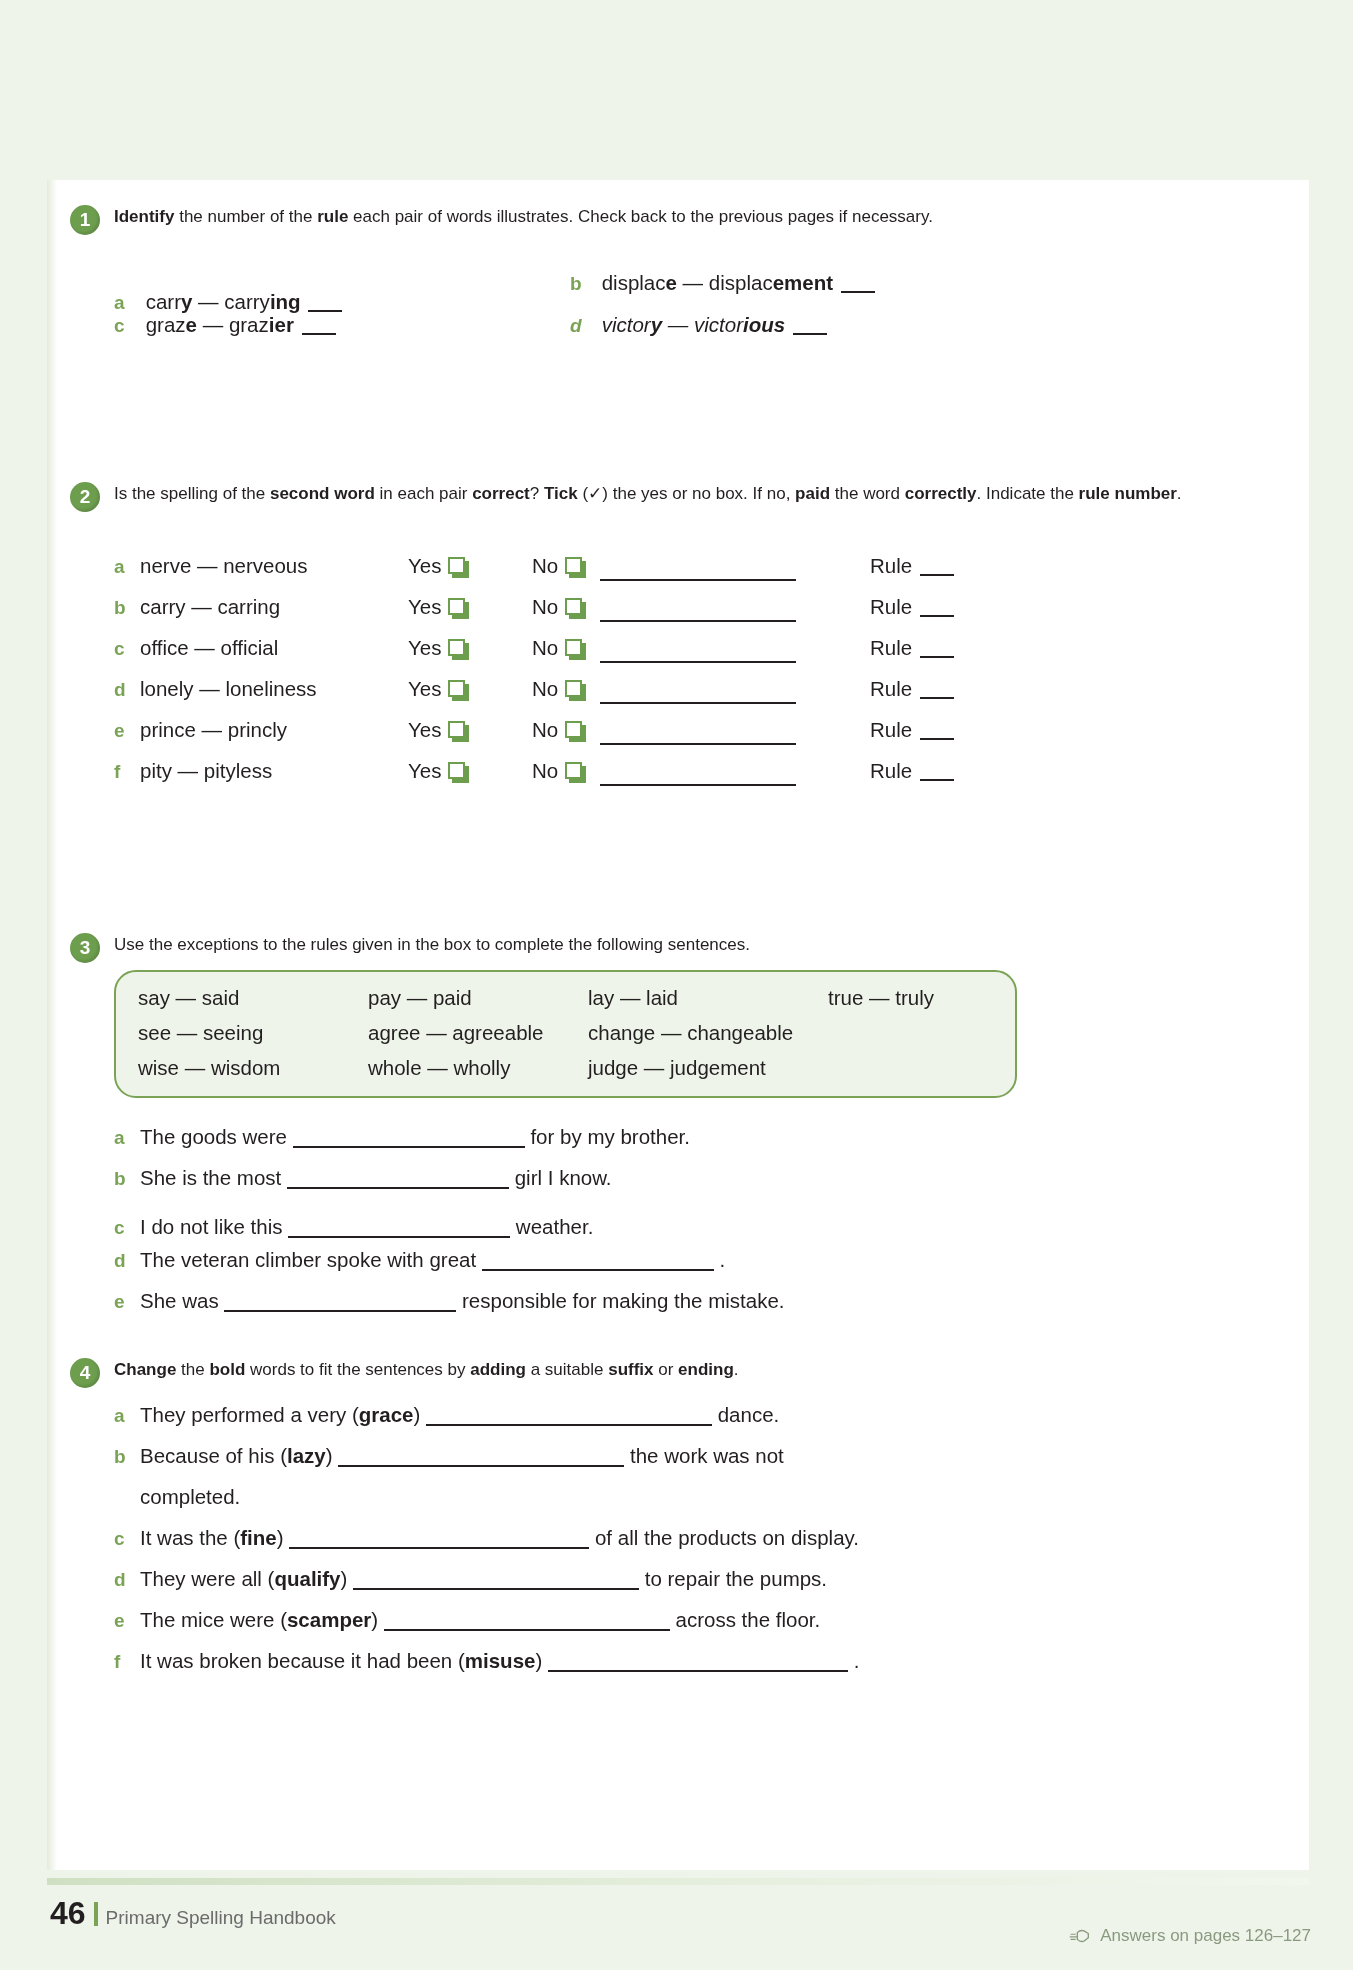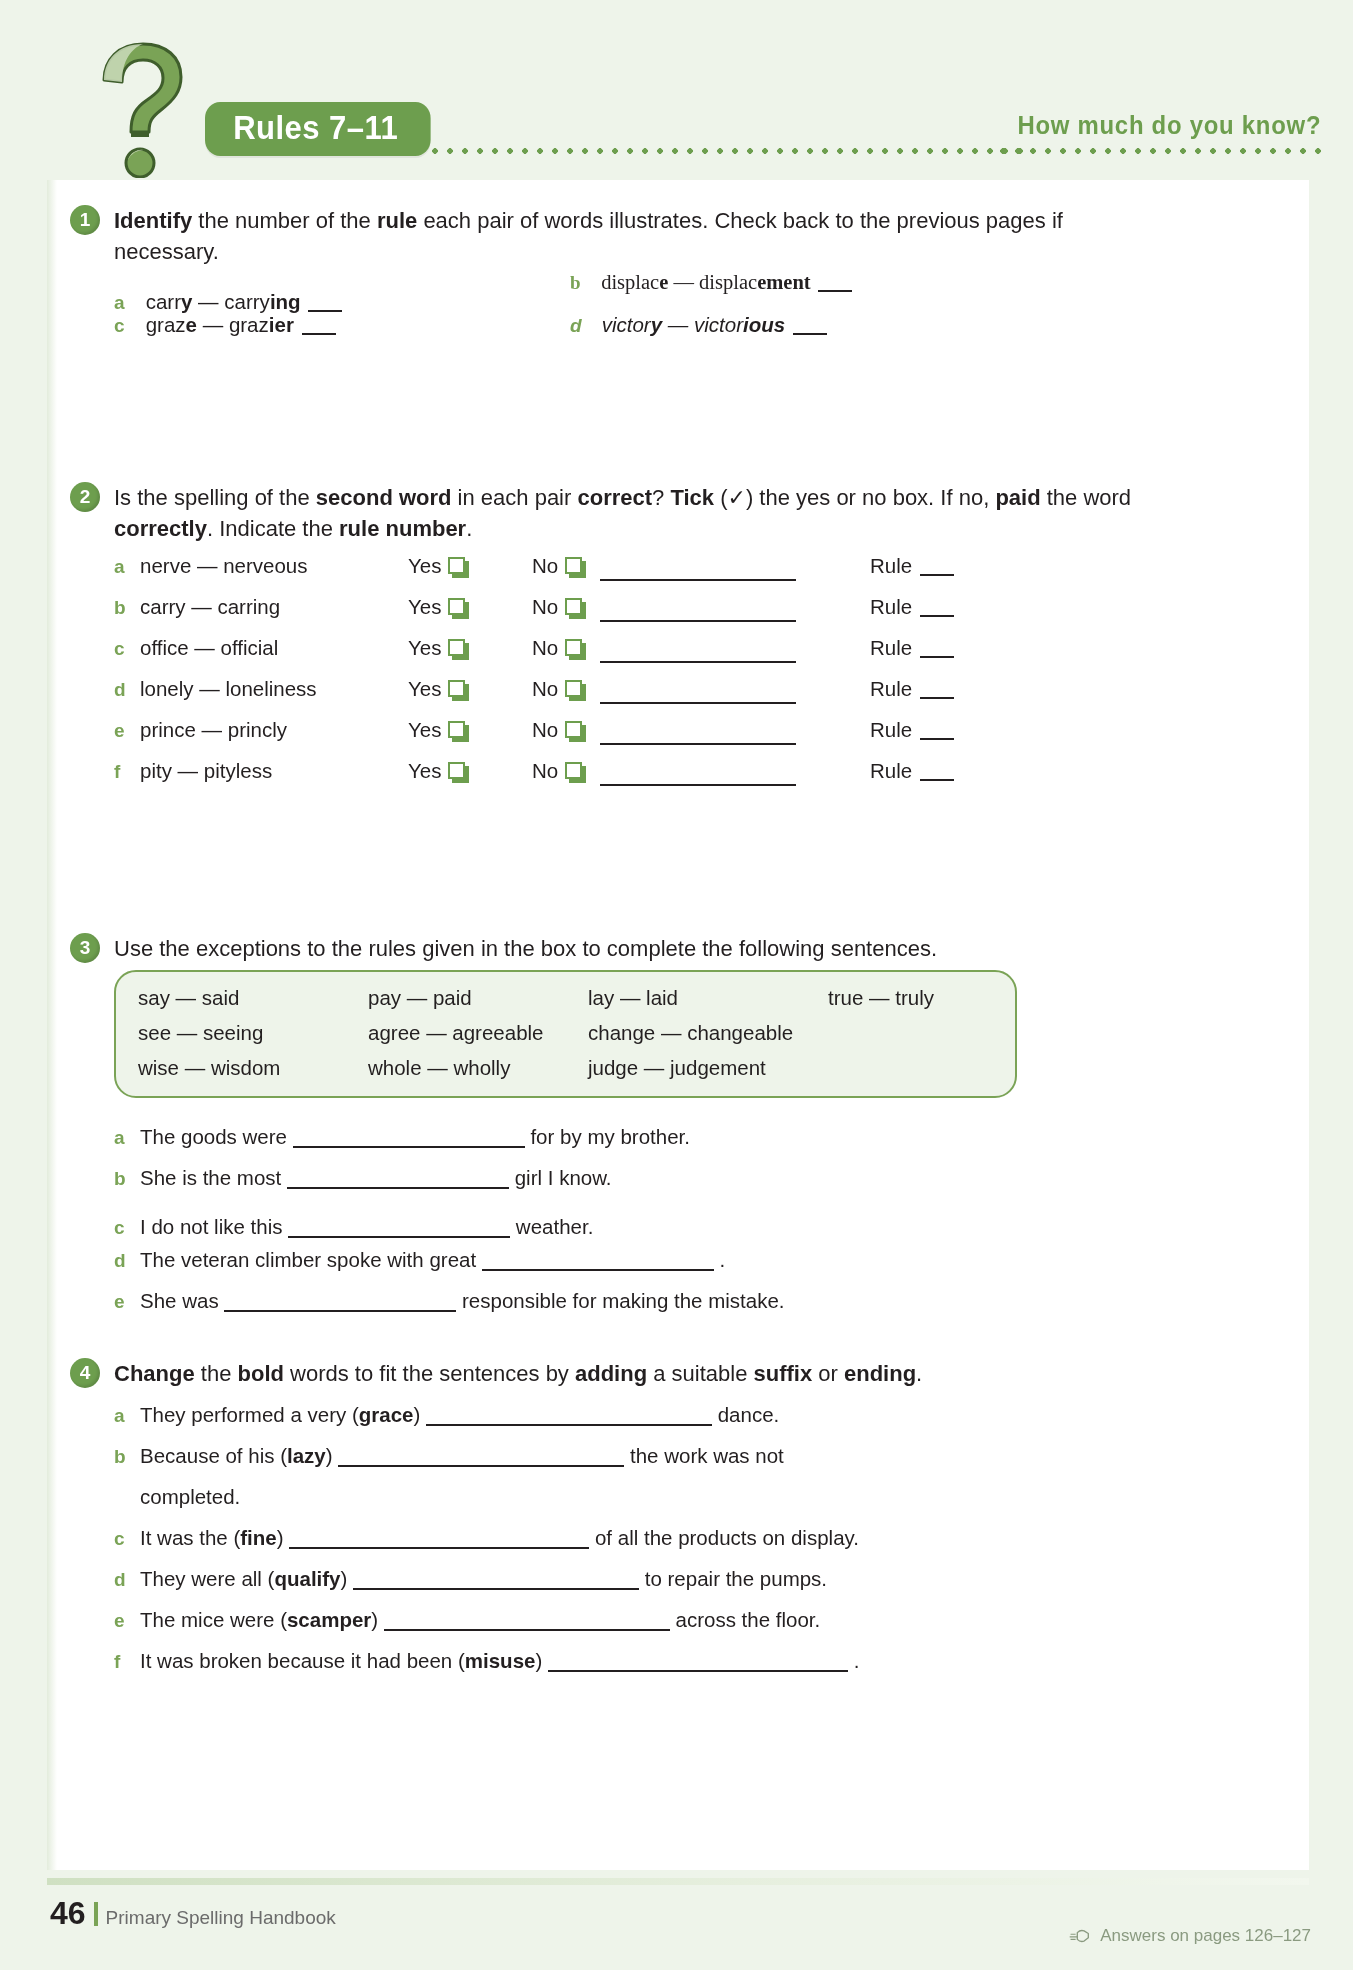--- a/index.html
+++ b/index.html
@@ -62,21 +62,21 @@
   .qnum{
     position:absolute;left:0;top:0;
     width:30px;height:30px;border-radius:50%;
     background:#6d9e4e;color:#fff;
     font-weight:bold;font-size:19px;
     display:flex;align-items:center;justify-content:center;
     box-shadow:inset -2px -2px 3px rgba(0,0,0,.12);
   }
   .qtext{
     position:absolute;left:44px;top:0;
-    font-size:22px;line-height:1.42;
+    font-size:17px;line-height:1.42;
     color:#231f20;
     width:960px;
   }
   .qtext b{font-weight:bold;}
 
   .letter{
     color:#7aa356;font-weight:bold;font-size:19px;
     display:inline-block;width:26px;
   }
   .item{
@@ -135,55 +135,34 @@
     display:flex;align-items:center;gap:10px;
     color:#8a9a80;font-size:17px;margin-top:24px;
   }
   .hand-icon{width:22px;height:18px;display:block;}
 </style>
 </head>
 <body>
 
 <div class="page">
 
-  <div class="header">
-
-    <div class="qmark">
-      <svg viewBox="0 0 90 140" width="90" height="140">
-        <g>
-          <path d="M45 6 C20 6 6 22 6 42 L24 44 C24 30 32 22 45 22 C57 22 65 29 65 40
-                   C65 50 59 55 49 62 C37 70 33 78 33 94 L51 94 C51 83 54 79 63 72
-                   C76 62 83 53 83 39 C83 19 68 6 45 6 Z" fill="#7aa356" stroke="#3f5e2c" stroke-width="3" stroke-linejoin="round"></path>
-          <path d="M24 44 L6 42 C6 22 20 6 45 6 C34 10 24 22 24 44 Z" fill="#cbdcbb" opacity=".85"></path>
-          <path d="M33 94 L51 94 L51 99 L33 99 Z" fill="#3f5e2c"></path>
-          <ellipse cx="42" cy="125" rx="14" ry="14" fill="#7aa356" stroke="#3f5e2c" stroke-width="3"></ellipse>
-          <path d="M30 122 A14 14 0 0 1 46 112 A17 17 0 0 0 30 122 Z" fill="#cbdcbb" opacity=".85"></path>
-        </g>
-      </svg>
-    </div>
-
-    <div class="rules-pill">Rules 7–11</div>
-    <div class="dots"></div>
-    <div class="dots2"></div>
-    <div class="howmuch">How much do you know?</div>
-  </div>
 
   <div class="panel"></div>
   <div class="panel-strip"></div>
 
   <div class="qblock" style="left:70px;top:205px;width:1180px;">
     <div class="qnum">1</div>
     <div class="qtext" id="q1-prompt"><b>Identify</b> the number of the <b>rule</b> each pair of words illustrates. Check back to the previous pages if necessary.</div>
 
     <div class="item" style="left:44px;top:65px;margin-top:20px;">
       <span class="letter">a</span>
       <span class="w" id="q1a">carr<b>y</b> — carry<b>ing</b></span>
       <span class="blank-s"></span>
     </div>
-    <div class="item" style="left:500px;top:66px;font-family:Liberation Serif, serif;">
+    <div class="item" style="left:500px;top:66px;">
       <span class="letter">b</span>
       <span class="w" id="q1b">displac<b>e</b> — displac<b>ement</b></span>
       <span class="blank-s"></span>
     </div>
     <div class="item" style="left:44px;top:108px;">
       <span class="letter">c</span>
       <span class="w" id="q1c">graz<b>e</b> — graz<b>ier</b></span>
       <span class="blank-s"></span>
     </div>
     <div class="item" style="left:500px;top:108px;font-style:italic;">

